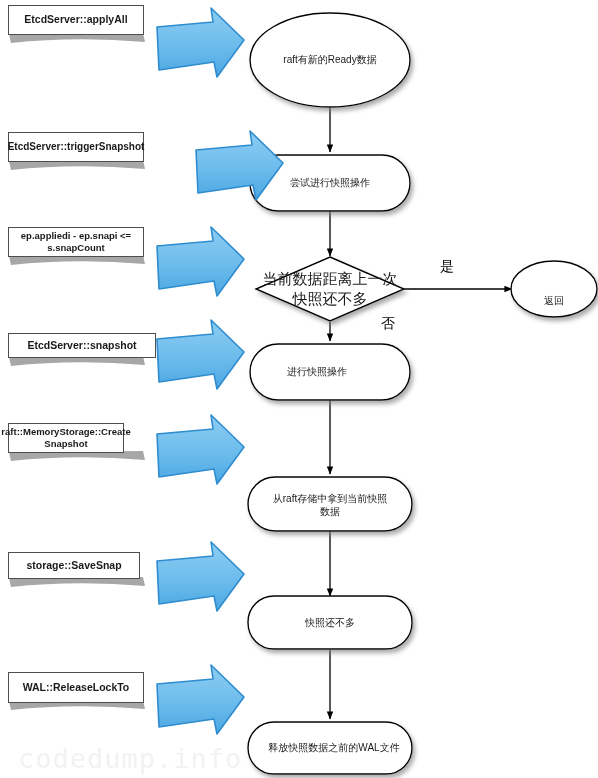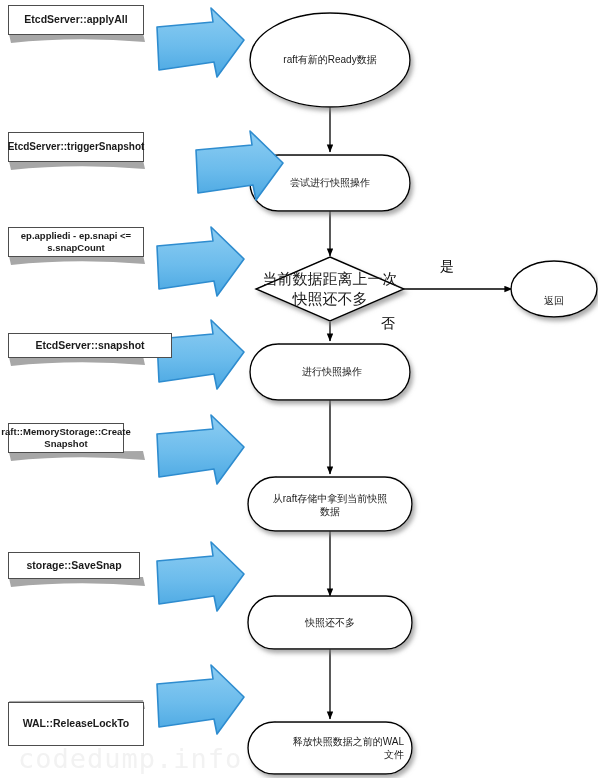--- a/index.html
+++ b/index.html
@@ -143,50 +143,50 @@
 
   <div class="node-text" style="left:255px; top:170px; width:150px; height:26px;">尝试进行快照操作</div>
 
   <div class="node-text" style="left:262px; top:272px; width:136px; height:34px; flex-direction:column; font-size:15px;">
     <span>当前数据距离上一次</span>
     <span>快照还不多</span>
   </div>
 
   <div class="node-text" style="left:520px; top:277px; width:68px; height:24px;margin-top:12px;">返回</div>
 
-  <div class="node-text" style="left:257px; top:359px; width:150px; height:26px;">进行快照操作</div>
+  <div class="node-text" style="left:242px; top:359px; width:150px; height:26px;">进行快照操作</div>
 
   <div class="node-text" style="left:252px; top:488px; width:156px; height:34px; flex-direction:column;">
     <span>从raft存储中拿到当前快照</span>
     <span>数据</span>
   </div>
 
   <div class="node-text" style="left:252px; top:610px; width:156px; height:26px;">快照还不多</div>
 
-  <div class="node-text" style="left:248px; top:731px; width:156px; height:34px; flex-direction:column;align-items:flex-end;">
+  <div class="node-text" style="left:256px; top:731px; width:156px; height:34px; flex-direction:row;">
     <span>释放快照数据之前的WAL</span>
     <span>文件</span>
   </div>
 
   <div class="edge-label" style="left:440px; top:258px;">是</div>
   <div class="edge-label" style="left:381px; top:315px;">否</div>
 
   <div class="note" style="left:8px; top:5px; width:136px; height:30px;">EtcdServer::applyAll</div>
 
   <div class="note" style="left:8px; top:132px; width:136px; height:30px; font-size:10px;">EtcdServer::triggerSnapshot</div>
 
   <div class="note" style="left:8px; top:227px; width:136px; height:30px; flex-direction:column; font-size:9.5px;">
     <span>ep.appliedi - ep.snapi &lt;=</span>
     <span>s.snapCount</span>
   </div>
 
-  <div class="note" style="left:8px; top:333px; width:164px; height:25px;">EtcdServer::snapshot</div>
+  <div class="note" style="left:8px; top:333px; width:148px; height:25px;">EtcdServer::snapshot</div>
 
   <div class="note" style="left:8px; top:423px; width:116px; height:30px; flex-direction:column; font-size:9.5px;">
     <span>raft::MemoryStorage::Create</span>
     <span>Snapshot</span>
   </div>
 
   <div class="note" style="left:8px; top:552px; width:132px; height:27px;">storage::SaveSnap</div>
 
-  <div class="note" style="left:8px; top:702px; width:136px; height:44px;">WAL::ReleaseLockTo</div>
+  <div class="note" style="left:8px; top:672px; width:136px; height:31px;">WAL::ReleaseLockTo</div>
 
 </div>
 
 </body></html>

